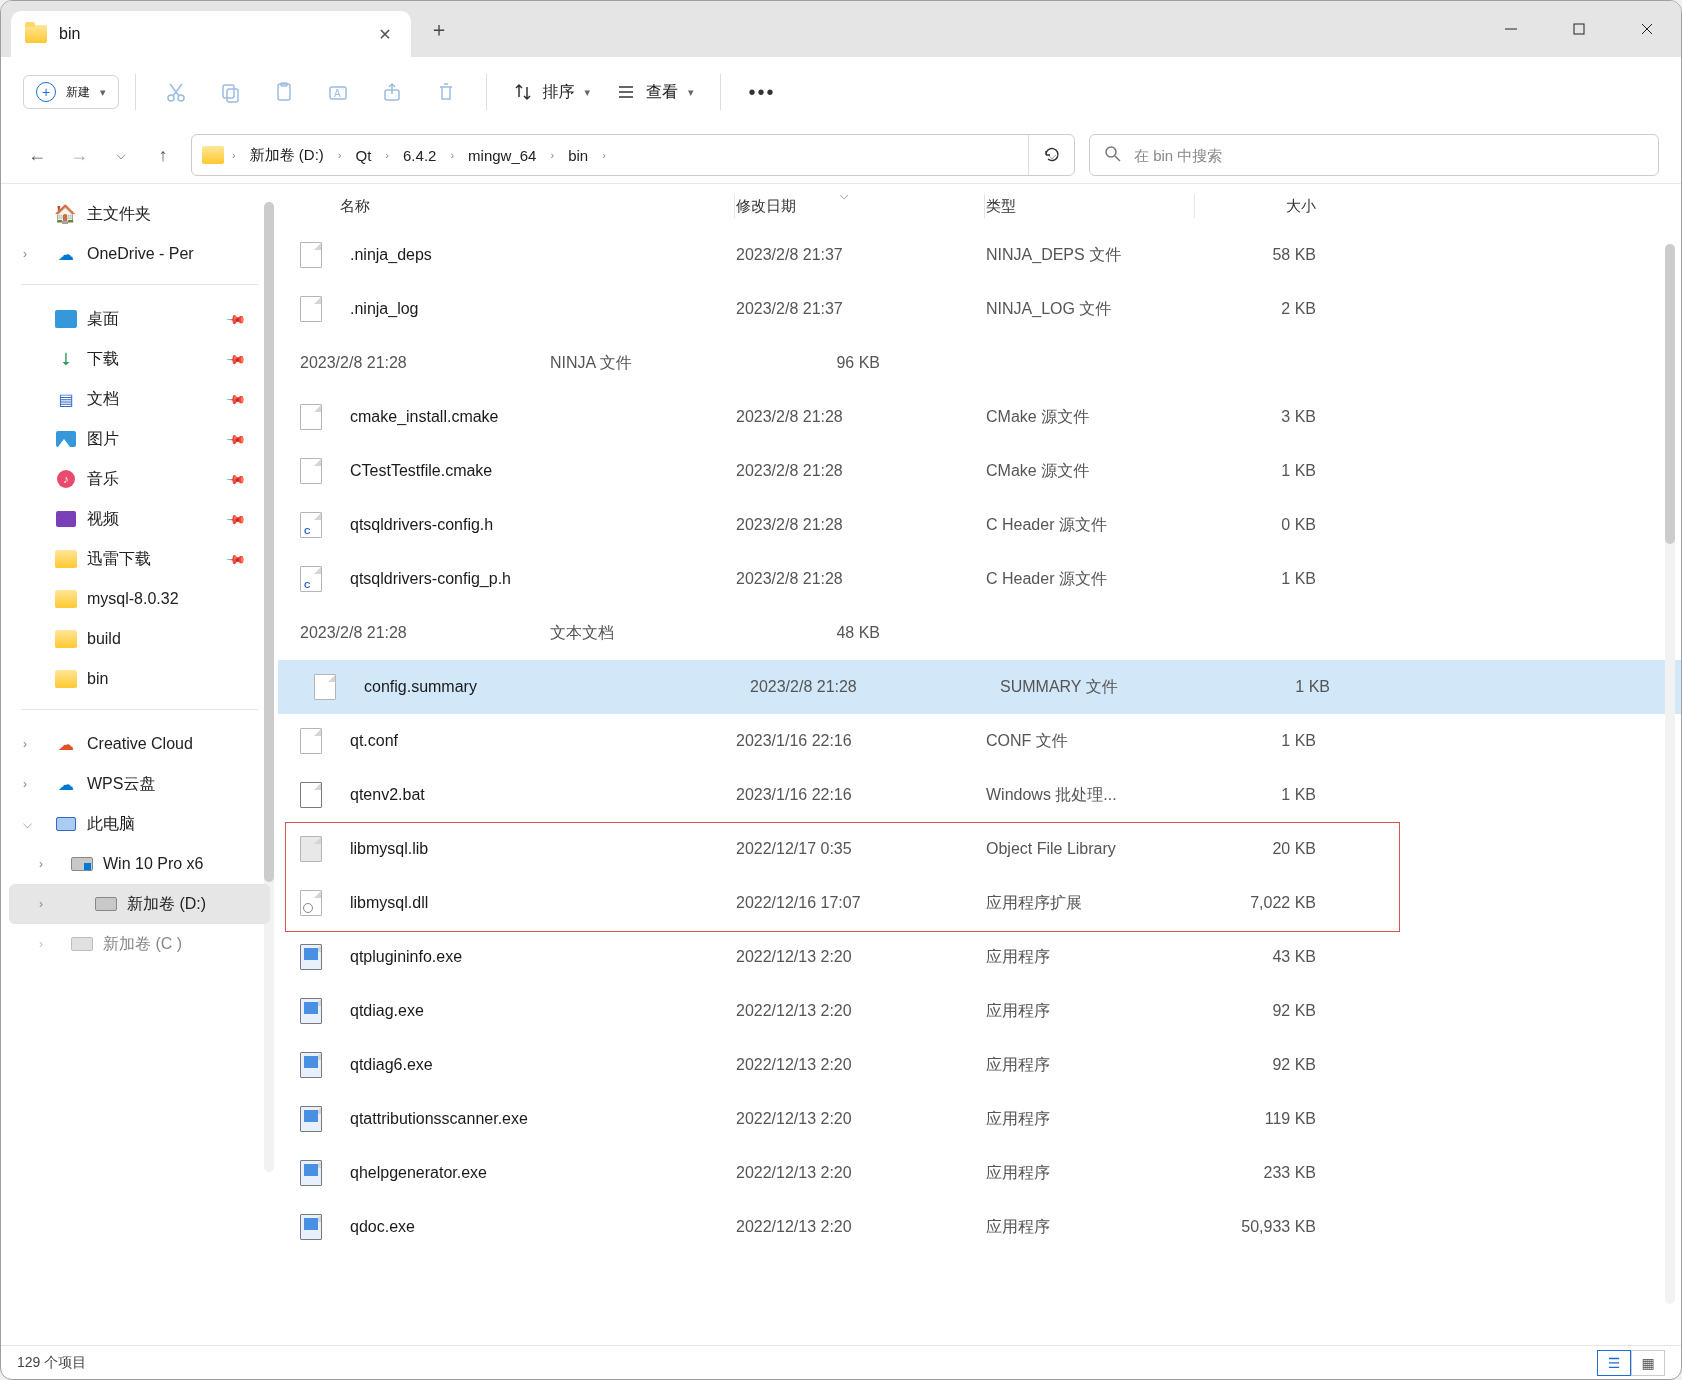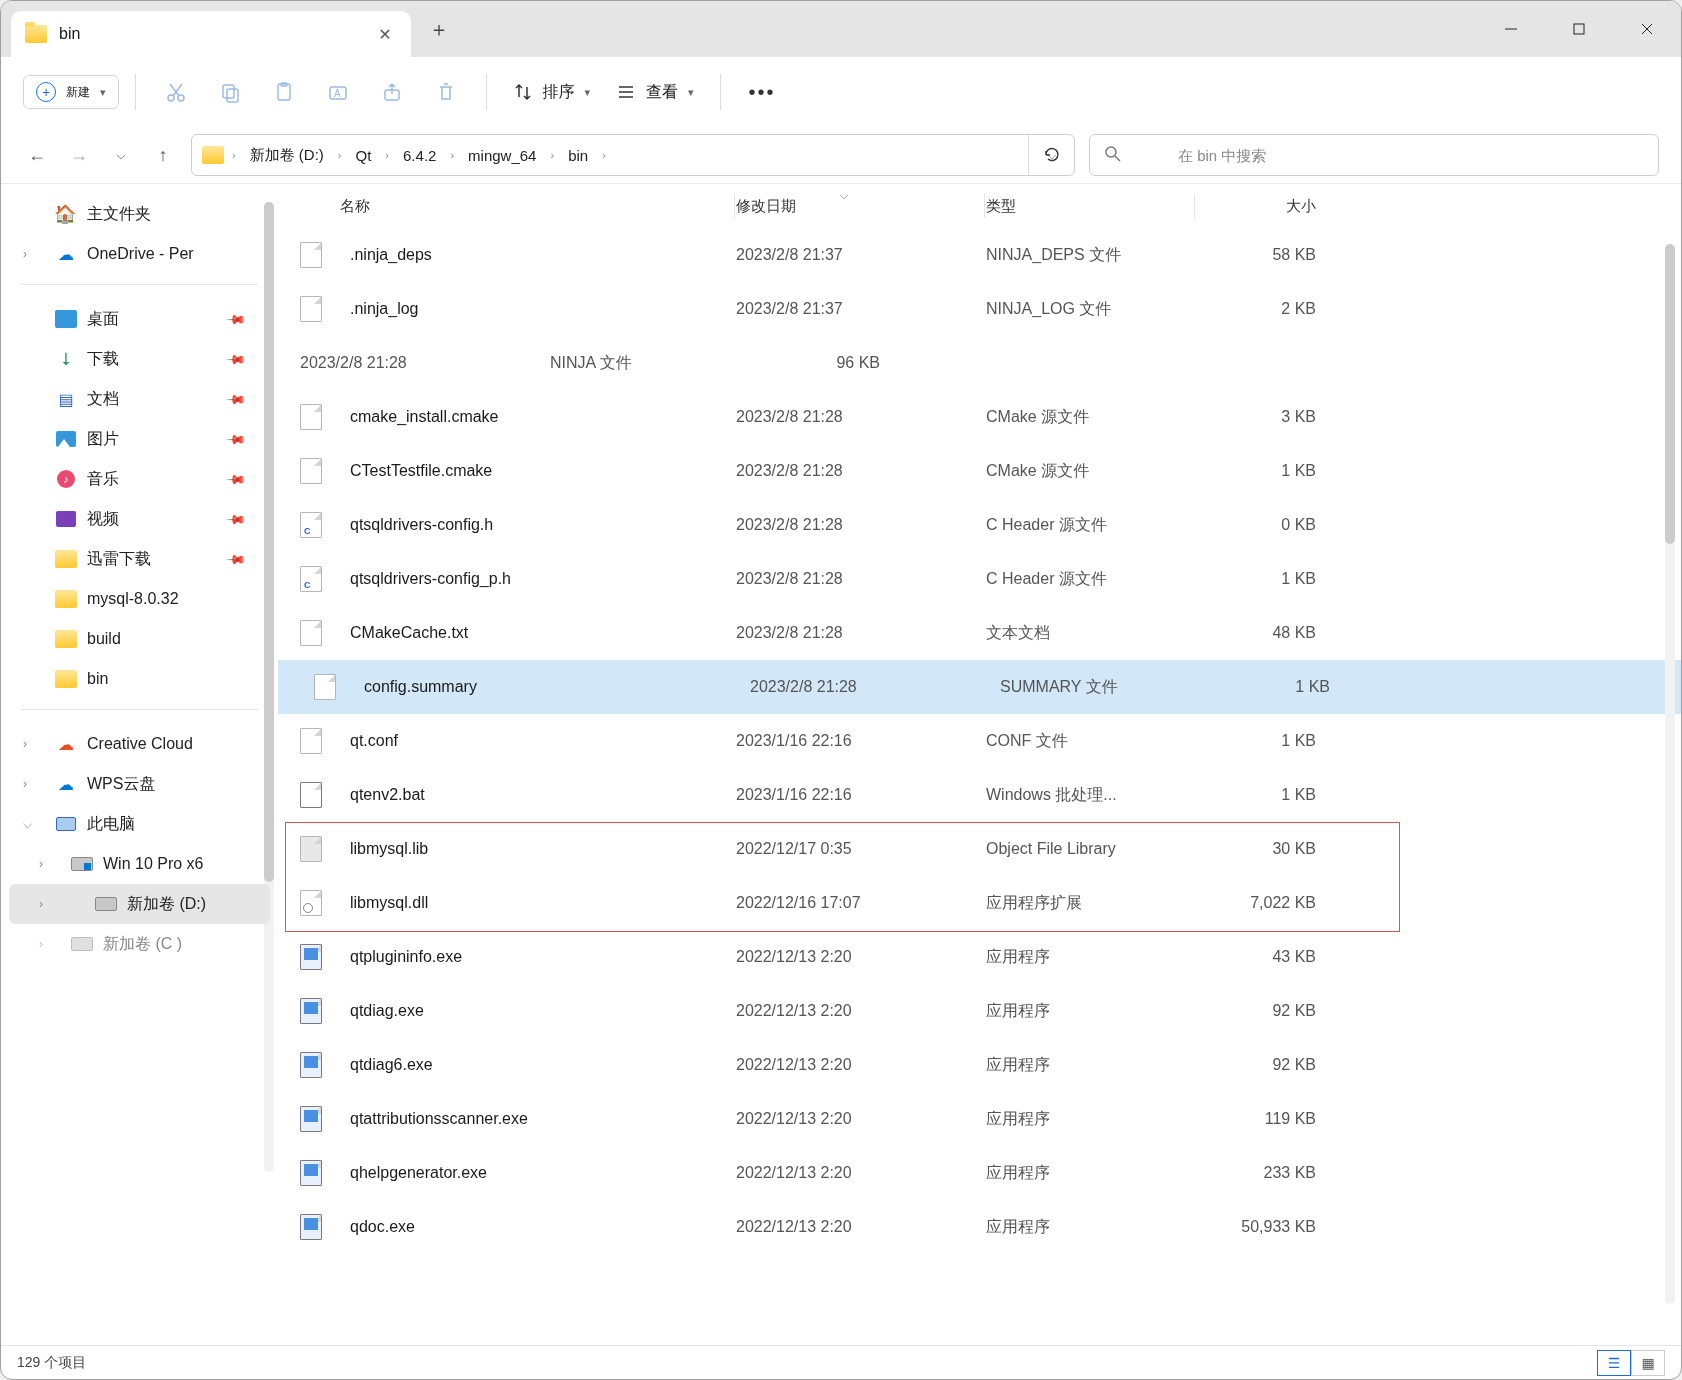--- a/index.html
+++ b/index.html
@@ -178,21 +178,21 @@
   width: 570px;
   height: 42px;
   border: 1px solid #ccc;
   border-radius: 6px;
   display: flex;
   align-items: center;
   padding: 0 14px;
   gap: 12px;
 }
 .search-icon { color: #777; }
-.search-input { border: none; outline: none; font-size: 15px; flex: 1; color: #b91c1c; margin-left: 44px; }
+.search-input { border: none; outline: none; font-size: 15px; flex: 1; color: #b91c1c; }
 .search-input::placeholder { color: #888; }
 
 
 .body-area {
   flex: 1;
   display: flex;
   overflow: hidden;
   border-top: 1px solid #e8e8e8;
 }
 
@@ -659,24 +659,20 @@
           <div class="file-row">
             <div class="fr-name">
               <div class="fic c-file"></div>
               <span>qtsqldrivers-config_p.h</span>
             </div>
             <div class="fr-date">2023/2/8 21:28</div>
             <div class="fr-type">C Header 源文件</div>
             <div class="fr-size">1 KB</div>
           </div>
           <div class="file-row">
-            <div class="fr-name">
-              <div class="fic"></div>
-              <span>CMakeCache.txt</span>
-            </div>
             <div class="fr-date">2023/2/8 21:28</div>
             <div class="fr-type">文本文档</div>
             <div class="fr-size">48 KB</div>
           </div>
           <div class="file-row selected">
             <div class="fr-name">
               <div class="fic"></div>
               <span>config.summary</span>
             </div>
             <div class="fr-date">2023/2/8 21:28</div>
@@ -701,21 +697,21 @@
             <div class="fr-type">Windows 批处理...</div>
             <div class="fr-size">1 KB</div>
           </div>
           <div class="file-row">
             <div class="fr-name">
               <div class="fic lib"></div>
               <span>libmysql.lib</span>
             </div>
             <div class="fr-date">2022/12/17 0:35</div>
             <div class="fr-type">Object File Library</div>
-            <div class="fr-size">30 KB</div>
+            <div class="fr-size">20 KB</div>
           </div>
           <div class="file-row">
             <div class="fr-name">
               <div class="fic dll"></div>
               <span>libmysql.dll</span>
             </div>
             <div class="fr-date">2022/12/16 17:07</div>
             <div class="fr-type">应用程序扩展</div>
             <div class="fr-size">7,022 KB</div>
           </div>

